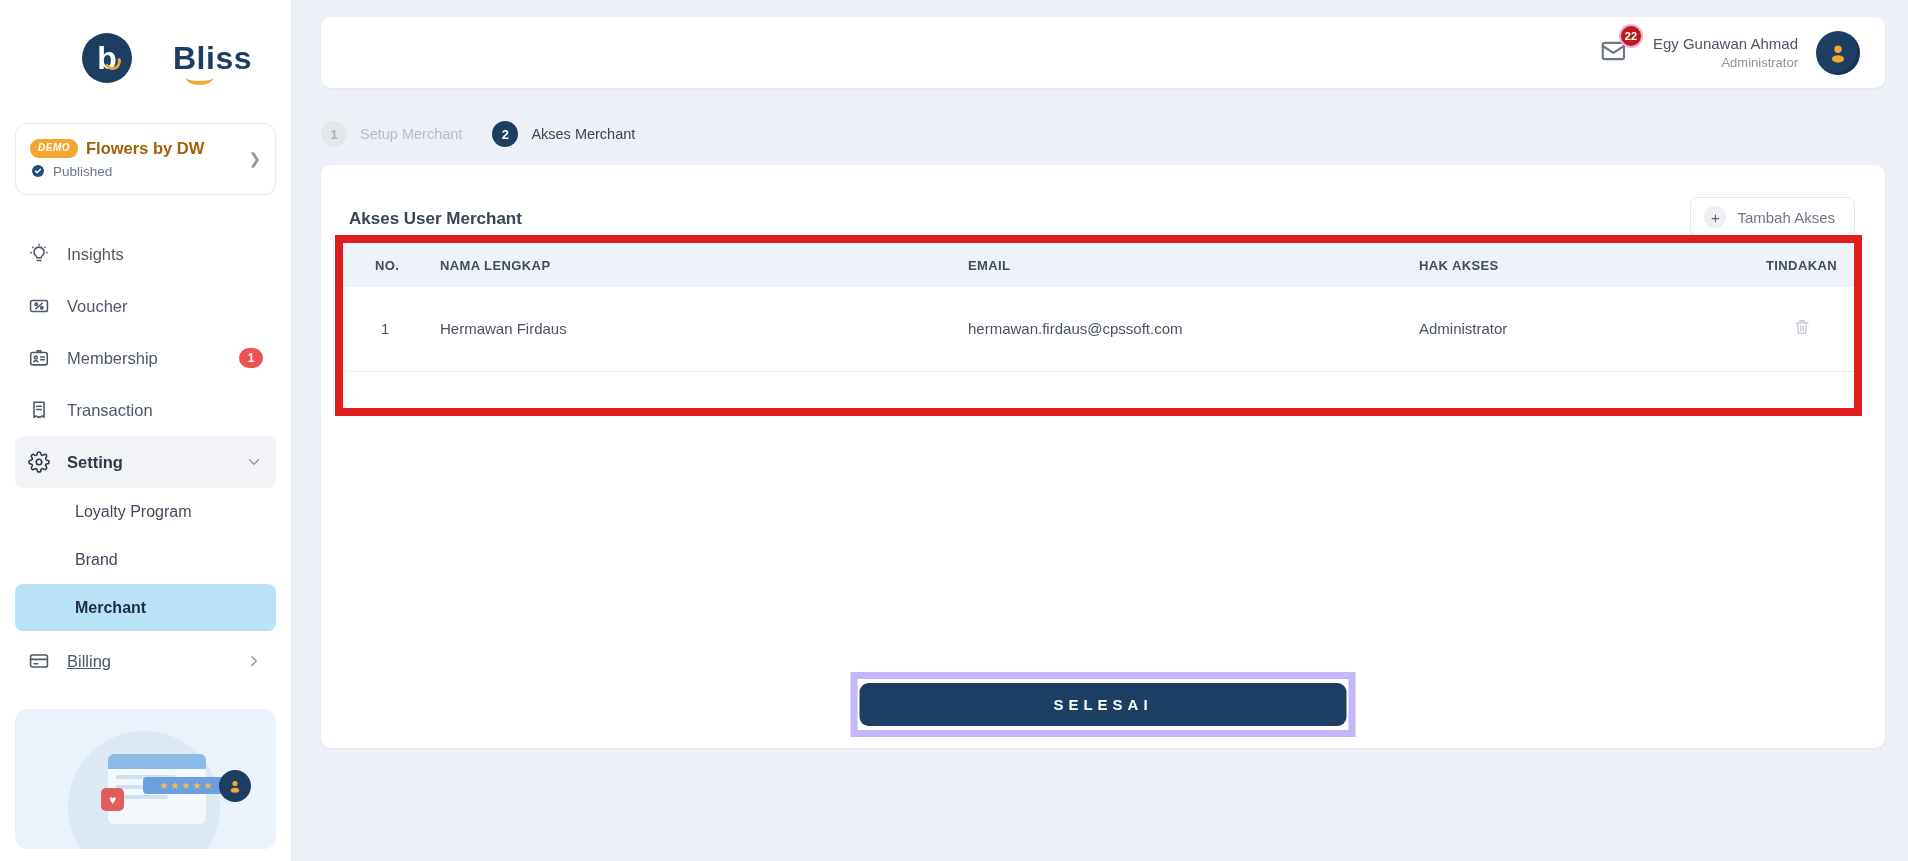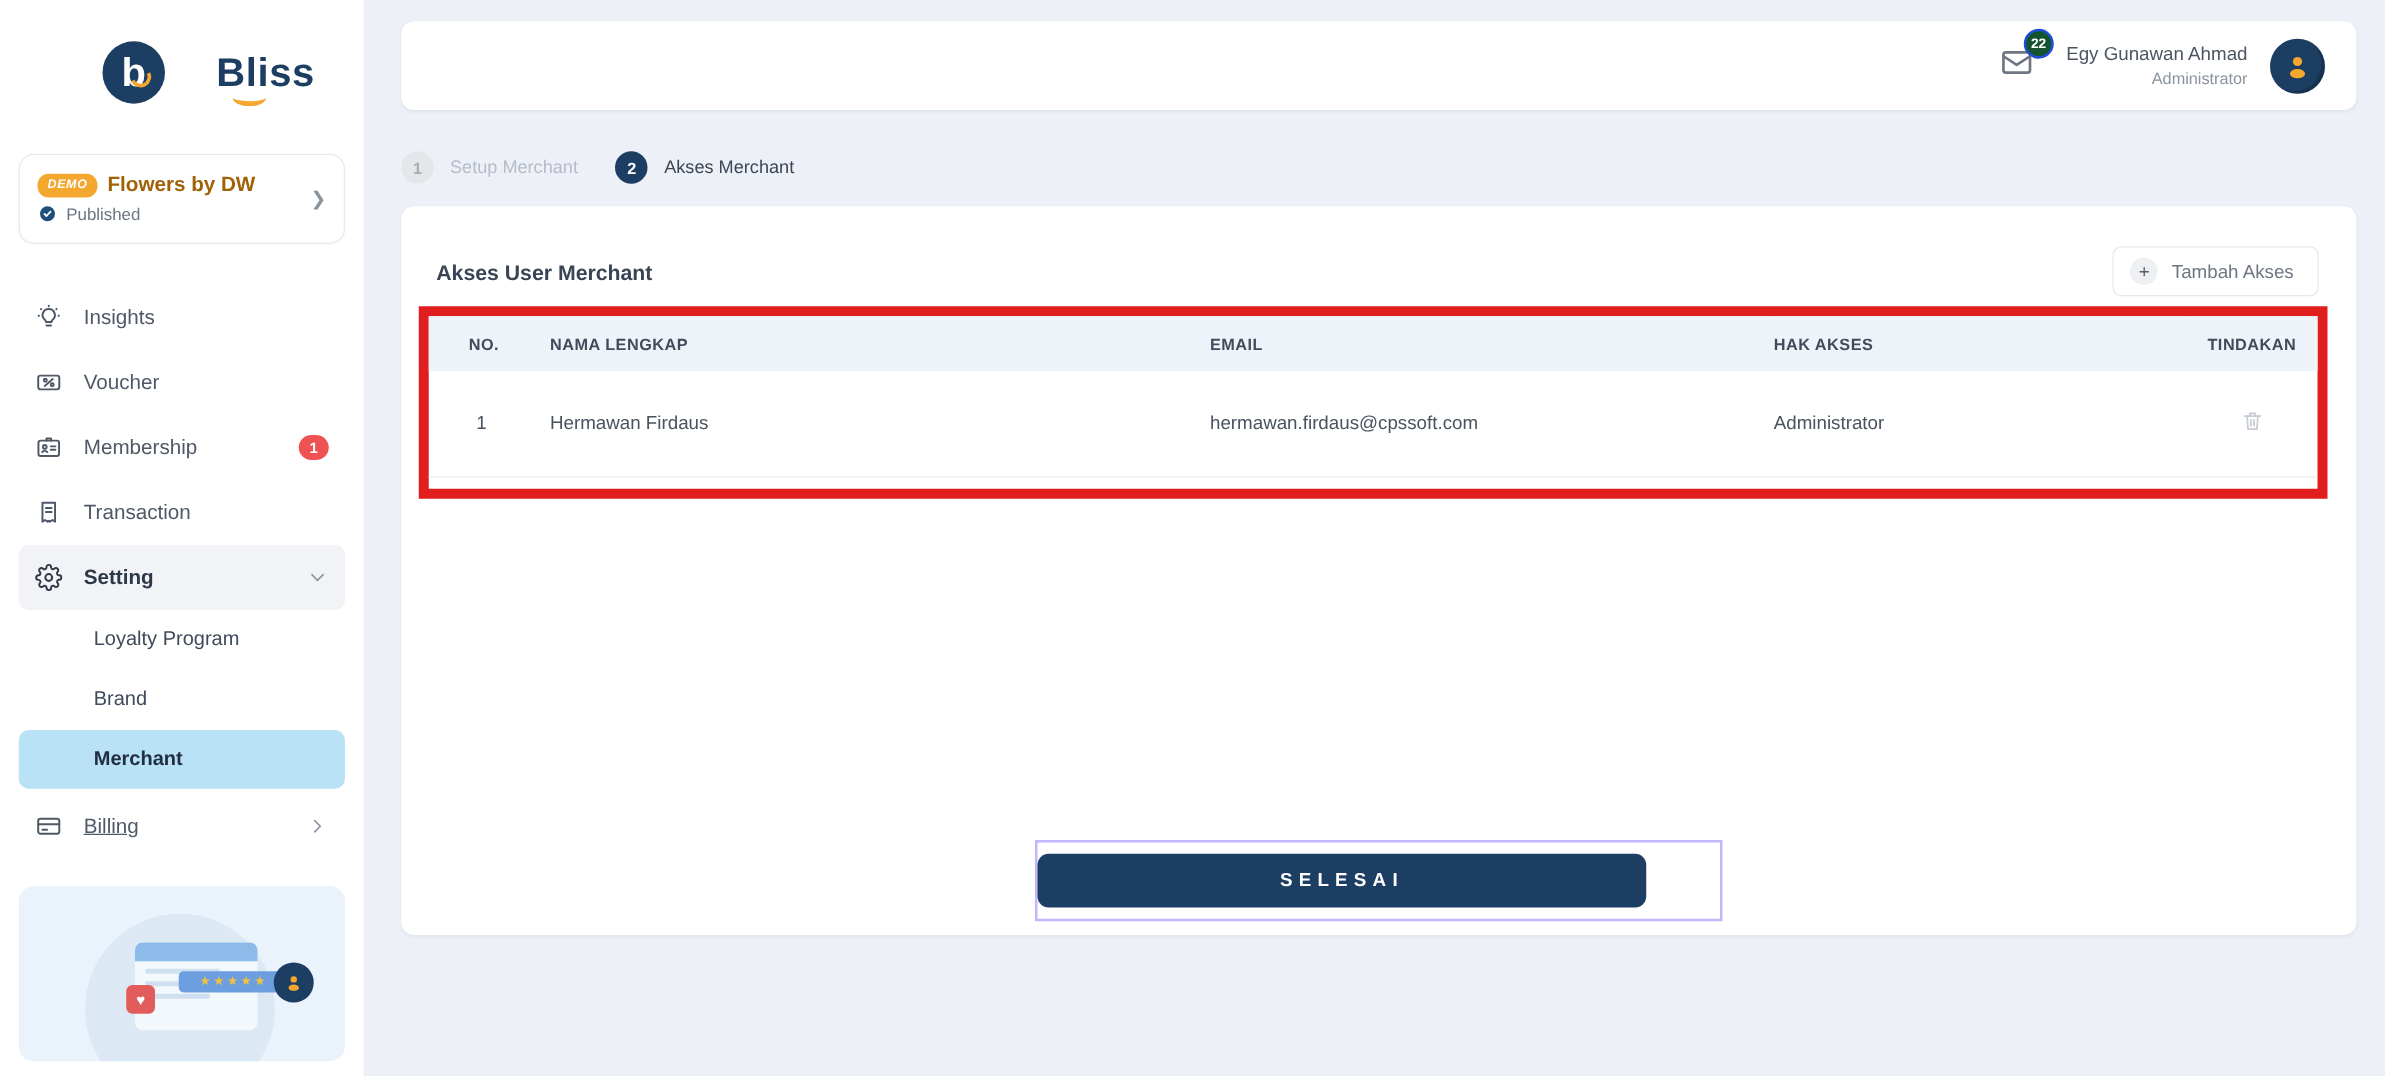--- a/index.html
+++ b/index.html
@@ -38,21 +38,21 @@
   .illus-winbar { width:98px; height:15px; background:#8dbbe9; border-radius:6px 6px 0 0; }
   .illus-line { height:4px; background:#cfe0f0; border-radius:2px; margin:6px 8px 0 8px; }
   .illus-rating { position:absolute; left:128px; top:68px; width:88px; height:17px; background:#6d9fe0; border-radius:4px; color:#f5c33b; font-size:10px; letter-spacing:2px; text-align:center; line-height:17px; }
   .illus-avatar { position:absolute; left:204px; top:61px; width:32px; height:32px; border-radius:50%; background:#1d3e63; display:flex; align-items:center; justify-content:center; }
   .illus-like { position:absolute; left:86px; top:79px; width:23px; height:23px; background:#e25c5c; border-radius:5px; color:#fff; font-size:12px; display:flex; align-items:center; justify-content:center; }
 
   
   .main { flex:1; padding:17px 23px 0 29px; }
   .topbar { height:71px; background:#fff; border-radius:10px; box-shadow:0 1px 3px rgba(16,24,40,.06); display:flex; align-items:center; justify-content:flex-end; gap:18px; padding-right:25px; }
   .mail-wrap { position:relative; cursor:pointer; margin-right:6px; }
-  .mail-badge { position:absolute; top:-12px; right:-14px; background:#14532d; color:#fff; font-size:11px; font-weight:bold; width:24px; height:24px; border-radius:50%; border:2px solid #1d4ed8; display:flex; align-items:center; justify-content:center; }
+  .mail-badge { position:absolute; top:-12px; right:-14px; background:#b91c1c; color:#fff; font-size:11px; font-weight:bold; width:24px; height:24px; border-radius:50%; border:2px solid #f9a8d4; display:flex; align-items:center; justify-content:center; }
   .user-block { text-align:right; line-height:1.35; }
   .user-name { font-size:15px; color:#4d5663; }
   .user-role { font-size:13px; color:#8b93a0; }
   .avatar { width:44px; height:44px; border-radius:50%; background:#1d3e63; display:flex; align-items:center; justify-content:center; cursor:pointer; box-shadow:inset -3px -2px 0 rgba(0,0,0,.18); }
 
   .page-title { margin-top:33px; font-size:22px; font-weight:800; color:#2b3240; }
   .page-title .suffix { color:#b6bdc8; font-weight:600; font-size:19px; }
 
   .steps { display:flex; align-items:center; gap:30px; margin-top:33px; }
   .step { display:flex; align-items:center; gap:13px; cursor:pointer; }
@@ -61,31 +61,31 @@
   .step-num.active { background:#1d3e63; color:#fff; }
   .step-label { font-size:14.5px; }
   .step-label.muted { color:#b6bdc8; }
   .step-label.current { color:#3c4553; font-weight:500; }
 
   .panel { margin-top:18px; height:583px; background:#fff; border-radius:10px; box-shadow:0 1px 3px rgba(16,24,40,.05); position:relative; }
   .panel-title { position:absolute; left:28px; top:44px; font-size:17px; font-weight:bold; color:#3a4454; }
   .add-btn { position:absolute; right:30px; top:32px; height:40px; background:#fff; border:1px solid #e5e8ec; border-radius:7px; display:flex; align-items:center; gap:11px; padding:0 19px 0 13px; font-size:15px; color:#6e7682; cursor:pointer; font-family:inherit; }
   .plus-circle { width:22px; height:22px; border-radius:50%; background:#eef0f3; color:#565e6a; font-size:15px; display:flex; align-items:center; justify-content:center; }
 
-  .table-redbox { position:absolute; left:14px; right:23px; top:80px; height:154px; border:8px solid #e01e1e; background:#fff; }
+  .table-redbox { position:absolute; left:14px; right:23px; top:70px; height:181px; border:8px solid #e01e1e; background:#fff; }
   table { width:100%; border-collapse:collapse; table-layout:fixed; }
   col.c-no{width:97px;} col.c-name{width:528px;} col.c-email{width:451px;} col.c-role{width:330px;} col.c-act{width:auto;}
   thead th { background:#edf3f9; height:44px; font-size:13px; font-weight:bold; color:#414b59; letter-spacing:.4px; text-align:left; }
   th.h-no { padding-left:32px; }
   th.h-act, td.d-act { text-align:center; }
   tbody td { height:84px; font-size:15px; color:#49525f; border-bottom:1px solid #e9ecf0; }
   td.d-no { padding-left:38px; }
   .trash-btn { background:none; border:none; cursor:pointer; color:#c6ccd4; padding:4px; }
 
-  .finish-redbox { position:absolute; left:50%; transform:translateX(-50%); bottom:11px; width:550px; height:65px; border:2px solid #c4b5fd; display:flex; align-items:center; background:#fff; }
+  .finish-redbox { position:absolute; left:50%; transform:translateX(-50%); bottom:11px; width:505px; height:65px; border:7px solid #c4b5fd; display:flex; align-items:center; justify-content:center; background:#fff; }
   .finish-btn { width:487px; height:43px; background:#1d3e63; border:none; border-radius:9px; color:#fff; font-size:15px; font-weight:bold; letter-spacing:5px; cursor:pointer; font-family:inherit; }
 
   .ico { stroke:currentColor; fill:none; stroke-width:1.7; stroke-linecap:round; stroke-linejoin:round; }
 </style>
 </head>
 <body>
 
 <div class="app">
 
   <aside class="sidebar">

